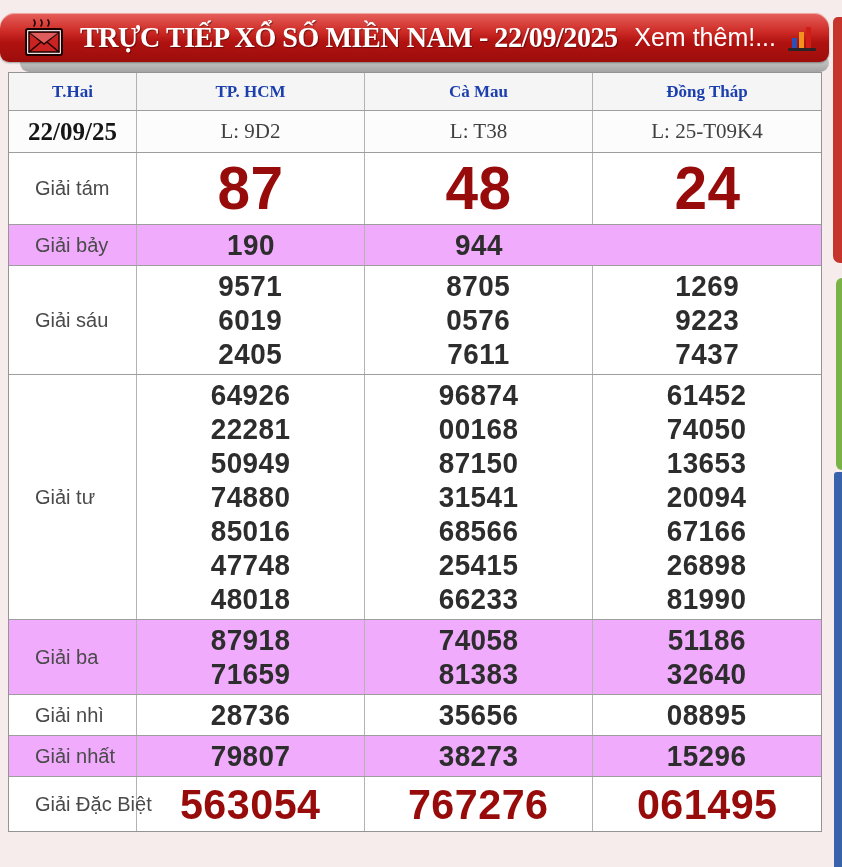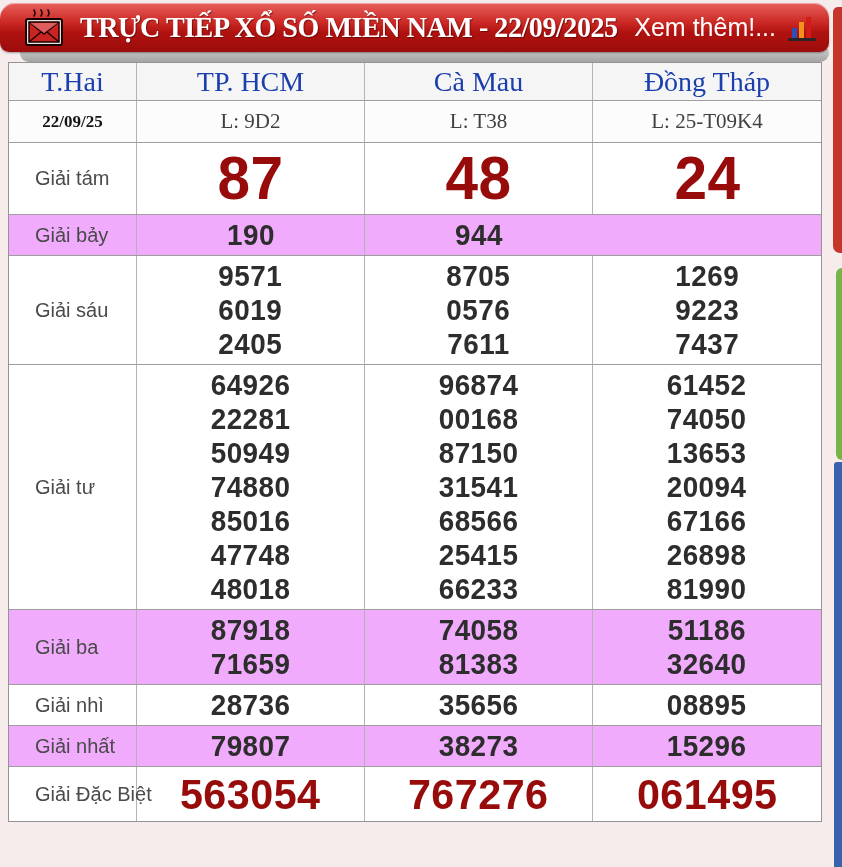--- a/index.html
+++ b/index.html
@@ -2,21 +2,21 @@
 <html><head>
 <meta charset="utf-8">
 <style>
   html, body { margin:0; padding:0; }
   body {
     width:842px; height:867px; overflow:hidden;
     background:#f6ecec;
     font-family:"Liberation Sans", sans-serif;
     position:relative;
   }
-  .page { position:absolute; inset:0; }
+  .page { position:absolute; inset:0;margin-top:10px; }
 
   
   .header-shadow {
     position:absolute; left:20px; right:13px; top:44px; height:18px;
     background:linear-gradient(#dcdcdc, #a3a3a3);
     border-radius:10px;
   }
   .header-bar {
     position:absolute; left:0; right:13px; top:3px; height:49px;
     background:linear-gradient(#e7605c 0%, #cd2b26 38%, #b01210 60%, #9c0d0b 100%);
@@ -53,27 +53,27 @@
   .row:first-child { border-top:none; }
   .cell {
     border-right:1px solid #b3b3b3;
     display:flex; align-items:center; justify-content:center;
     min-width:0;
   }
   .cell:last-child { border-right:none; }
 
   .head-row { height:37px; background:#f5f5f5; }
   .col-head {
-    font-family:"Liberation Serif", serif; font-weight:normal;
-    font-size:28px; color:#1b3fae;
+    font-family:"Liberation Serif", serif; font-weight:bold;
+    font-size:17px; color:#1b3fae;
   }
   .date-row { height:41px; background:#fcfcfc; }
   .date-label {
     font-family:"Liberation Serif", serif; font-weight:bold;
-    font-size:17px; color:#151515;
+    font-size:25px; color:#151515;
   }
   .code { font-family:"Liberation Serif", serif; font-size:21px; color:#404040; }
 
   .prize-row.shaded { background:#f0abfc; }
   .prize-label {
     justify-content:flex-start; padding-left:26px;
     font-size:20px; color:#4a4a4a; white-space:nowrap;
   }
   .nums { flex-direction:column; padding:3px 0;justify-content:center; }
   .num-line {

